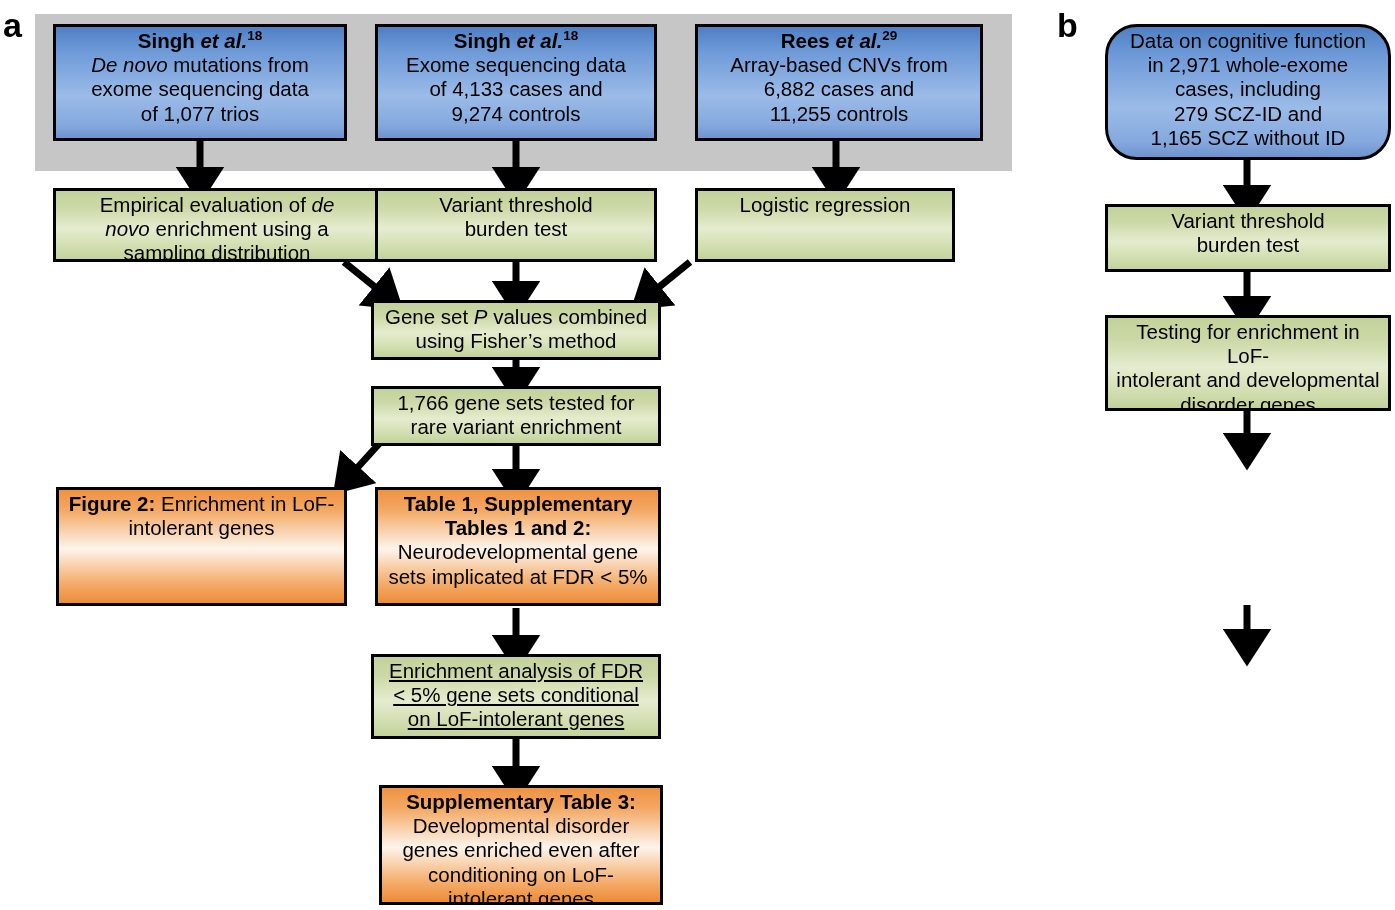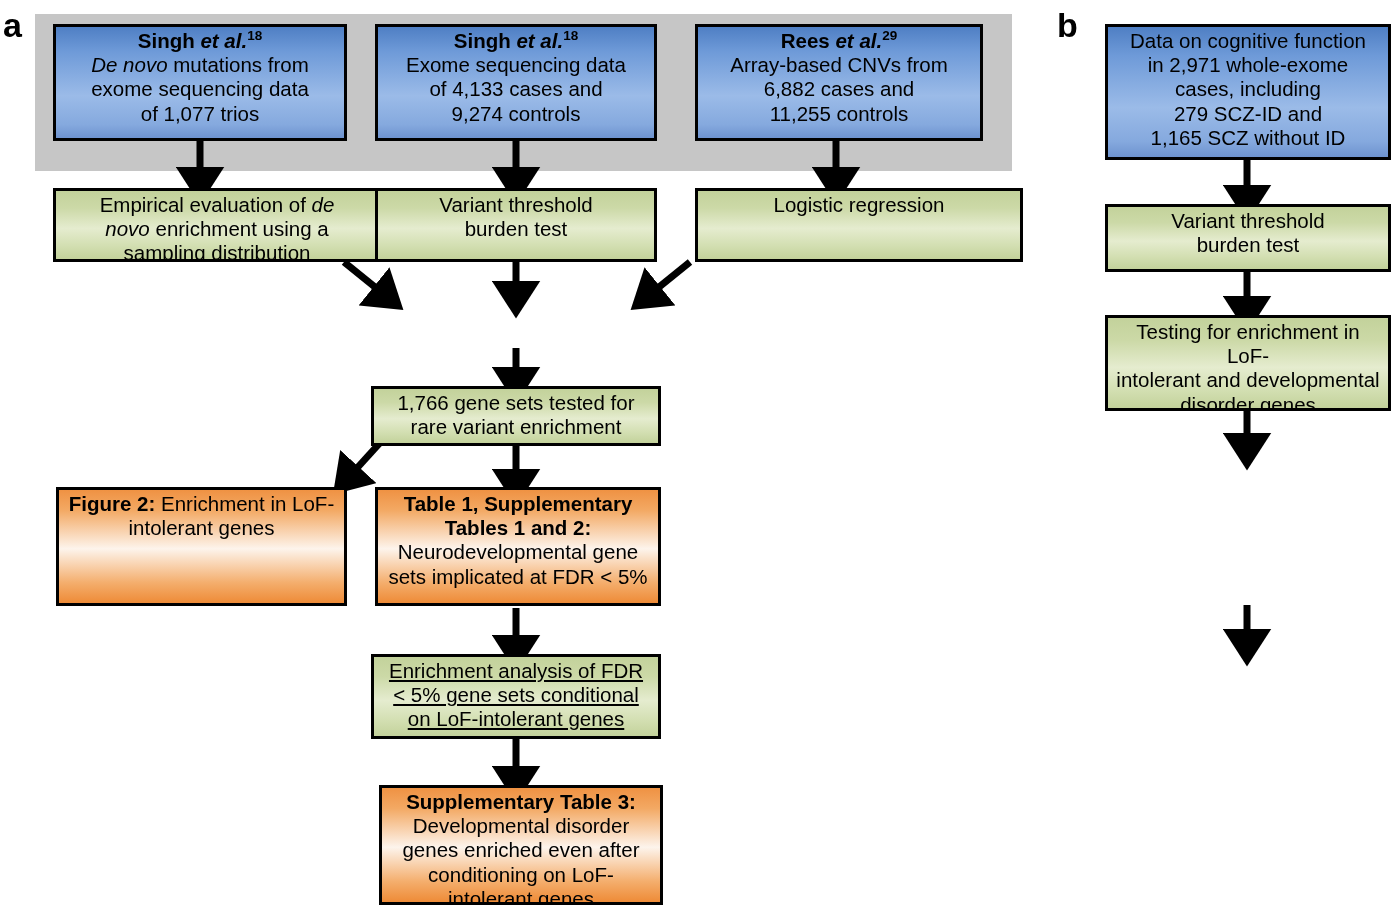--- a/index.html
+++ b/index.html
@@ -124,24 +124,27 @@
   </div>
 
   <div class="node green" style="left:53px; top:188px; width:328px; height:74px;">
     <span class="txt">Empirical evaluation of <i>de</i><br><i>novo</i> enrichment using a<br>sampling distribution</span>
   </div>
 
   <div class="node green" style="left:375px; top:188px; width:282px; height:74px;">
     <span class="txt">Variant threshold<br>burden test</span>
   </div>
 
-  <div class="node green" style="left:695px; top:188px; width:328px; height:74px;">
+  <div class="node green" style="left:695px; top:188px; width:260px; height:74px;">
     <span class="txt">Logistic regression</span>
   </div>
 
+  <div class="node green" style="left:371px; top:300px; width:290px; height:60px;">
+    <span class="txt">Gene set <i>P</i> values combined<br>using Fisher’s method</span>
+  </div>
 
   <div class="node green" style="left:371px; top:386px; width:290px; height:60px;">
     <span class="txt">1,766 gene sets tested for<br>rare variant enrichment</span>
   </div>
 
   <div class="node orange" style="left:56px; top:487px; width:291px; height:119px;">
     <span class="txt"><b>Figure 2:</b> Enrichment in LoF-<br>intolerant genes</span>
   </div>
 
   <div class="node orange" style="left:375px; top:487px; width:286px; height:119px;">
@@ -149,21 +152,21 @@
   </div>
 
   <div class="node green" style="left:371px; top:654px; width:290px; height:85px;text-decoration:underline;">
     <span class="txt">Enrichment analysis of FDR<br>&lt; 5% gene sets conditional<br>on LoF-intolerant genes</span>
   </div>
 
   <div class="node orange" style="left:379px; top:785px; width:284px; height:120px;">
     <span class="txt"><b>Supplementary Table 3:</b><br>Developmental disorder<br>genes enriched even after<br>conditioning on LoF-<br>intolerant genes</span>
   </div>
 
-  <div class="node blue" style="left:1105px; top:24px; width:286px; height:136px;">
+  <div class="node blue" style="left:1105px; top:24px; width:286px; height:136px;border-radius:32px;">
     <span class="txt">Data on cognitive function<br>in 2,971 whole-exome<br>cases, including<br>279 SCZ-ID and<br>1,165 SCZ without ID</span>
   </div>
 
   <div class="node green" style="left:1105px; top:204px; width:286px; height:68px;">
     <span class="txt">Variant threshold<br>burden test</span>
   </div>
 
   <div class="node green" style="left:1105px; top:315px; width:286px; height:96px;">
     <span class="txt">Testing for enrichment in LoF-<br>intolerant and developmental<br>disorder genes</span>
   </div>

